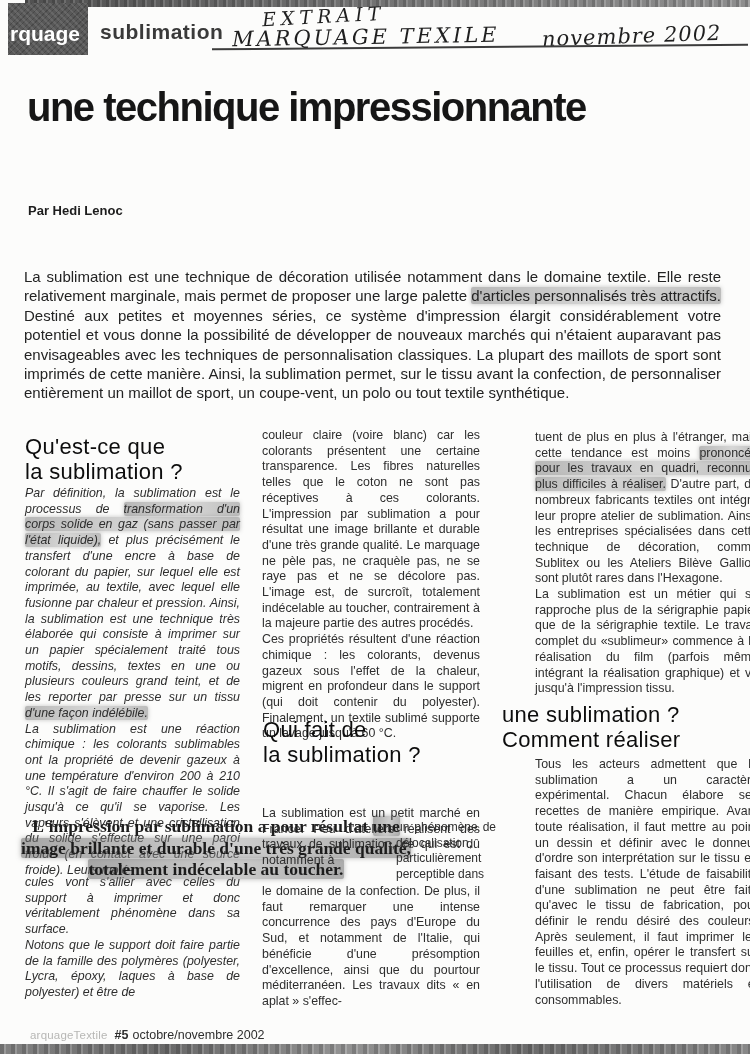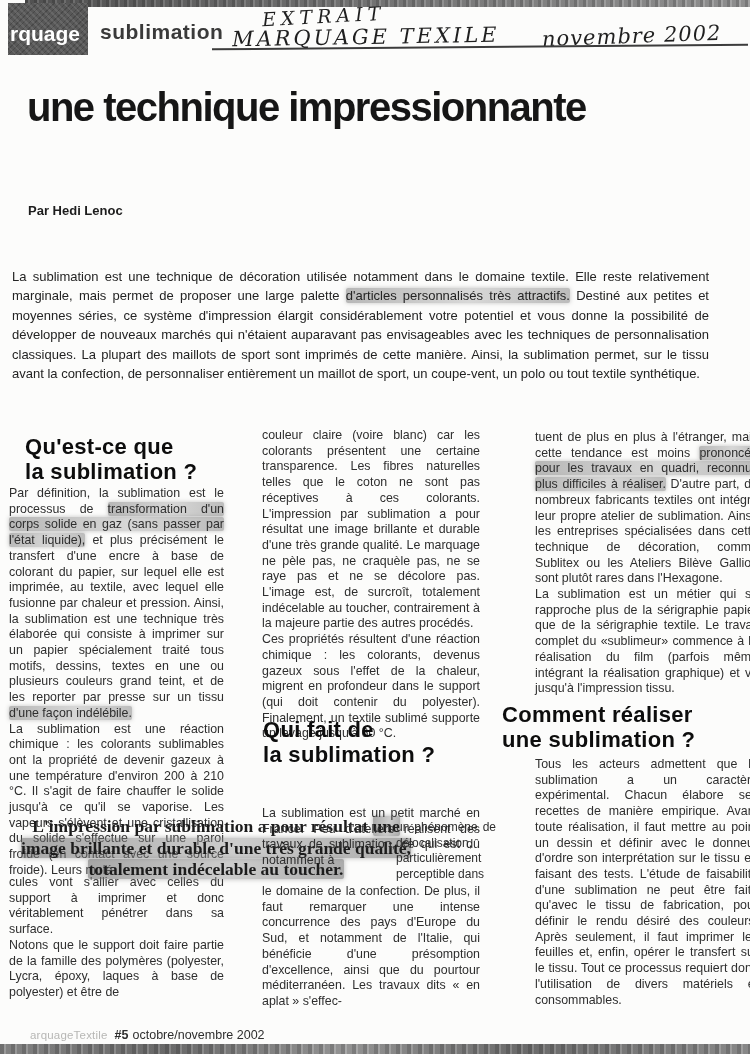--- a/index.html
+++ b/index.html
@@ -34,30 +34,30 @@
   .header-rule{
     position:absolute;left:212px;top:46px;width:536px;height:2px;background:#3c3c3c;transform:rotate(-.5deg);
   }
   
   .title{position:absolute;left:27px;top:84px;color:#161616;}
   .title-line1{display:block;font-size:56px;line-height:62px;font-weight:bold;letter-spacing:-2px;}
   .title-line2{display:block;font-size:40px;line-height:46px;font-weight:bold;letter-spacing:-1.5px;}
   .byline{position:absolute;left:28px;top:203px;font-size:13px;font-weight:bold;color:#1d1d1d;}
   
   .intro{
-    position:absolute;left:12px;top:242px;width:697px;
-    font-size:13px;line-height:19.4px;text-align:justify;color:#232323;margin-top:25px;
+    position:absolute;left:24px;top:242px;width:697px;
+    font-size:15px;line-height:19.4px;text-align:justify;color:#232323;margin-top:25px;
   }
   
   .colblock{position:absolute;font-size:12.4px;line-height:15.7px;text-align:justify;color:#2e2e2e;}
   .colblock p{margin:0;}
-  .c1{left:9px;width:215px;}
+  .c1{left:25px;width:215px;font-style:italic;}
   .c2{left:262px;width:218px;}
   .c3{left:506px;width:223px;margin-left:29px;}
-  .col-heading{position:absolute;font-weight:bold;color:#0d0d0d;font-size:22px;line-height:25px;letter-spacing:.3px;}
+  .col-heading{position:absolute;font-weight:normal;color:#0d0d0d;font-size:22px;line-height:25px;letter-spacing:.3px;}
   .col-heading span{display:block;}
   .b1-c1{top:486px;}
   .b2-c1{top:875px;}
   .b1-c2{top:428px;}
   .b2a-c2{top:770px;margin-top:36px;}
   .b2b-c2{left:396px;width:100px;top:820px;font-size:12px;}
   .b2c-c2{top:884px;}
   .b1-c3{top:430px;}
   .b2-c3{top:757px;}
   .h-c1{left:25px;top:434px;}
@@ -118,21 +118,21 @@
 
   <h2 class="col-heading h-c1" style="margin:0;">
     <span>Qu'est-ce que</span>
     <span>la sublimation ?</span>
   </h2>
   <div class="colblock c1 b1-c1">
     <p><span>Par définition, la sublimation est le processus de </span><span class="hl">transformation d'un corps solide en gaz (sans passer par l'état liquide),</span><span> et plus précisément le transfert d'une encre à base de colorant du papier, sur lequel elle est imprimée, au textile, avec lequel elle fusionne par chaleur et pression. Ainsi, la sublimation est une technique très élaborée qui consiste à imprimer sur un papier spécialement traité tous motifs, dessins, textes en une ou plusieurs couleurs grand teint, et de les reporter par presse sur un tissu </span><span class="hl">d'une façon indélébile.</span></p>
     <p>La sublimation est une réaction chimique : les colorants sublimables ont la propriété de devenir gazeux à une température d'environ 200 à 210 °C. Il s'agit de faire chauffer le solide jusqu'à ce qu'il se vaporise. Les vapeurs s'élèvent et une cristallisation du solide s'effectue sur une paroi froide (en contact avec une source froide). Leurs molé-</p>
   </div>
   <div class="colblock c1 b2-c1">
-    <p>cules vont s'allier avec celles du support à imprimer et donc véritablement pénétrer dans sa surface.</p>
+    <p>cules vont s'allier avec celles du support à imprimer et donc véritablement phénomène dans sa surface.</p>
     <p>Notons que le support doit faire partie de la famille des polymères (polyester, Lycra, époxy, laques à base de polyester) et être de</p>
   </div>
 
   <div class="pullquote"><span>L'impression par sublimation a pour résultat </span><span class="hl-strong">une image brillante et durable d'une très grande qualité, totalement indécelable au toucher.</span></div>
 
   <div class="colblock c2 b1-c2">
     <p>couleur claire (voire blanc) car les colorants présentent une certaine transparence. Les fibres naturelles telles que le coton ne sont pas réceptives à ces colorants. L'impression par sublimation a pour résultat une image brillante et durable d'une très grande qualité. Le marquage ne pèle pas, ne craquèle pas, ne se raye pas et ne se décolore pas. L'image est, de surcroît, totalement indécelable au toucher, contrairement à la majeure partie des autres procédés.</p>
     <p>Ces propriétés résultent d'une réaction chimique : les colorants, devenus gazeux sous l'effet de la chaleur, migrent en profondeur dans le support (qui doit contenir du polyester). Finalement, un textile sublimé supporte un lavage jusqu'à 60 °C.</p>
   </div>
   <h2 class="col-heading h-c2" style="margin:1px;">
@@ -147,22 +147,22 @@
   </div>
   <div class="colblock c2 b2c-c2">
     <p>le domaine de la confection. De plus, il faut remarquer une intense concurrence des pays d'Europe du Sud, et notamment de l'Italie, qui bénéficie d'une présomption d'excellence, ainsi que du pourtour méditerranéen. Les travaux dits « en aplat » s'effec-</p>
   </div>
 
   <div class="colblock c3 b1-c3">
     <p><span>tuent de plus en plus à l'étranger, mais cette tendance est moins </span><span class="hl">prononcée pour les travaux en quadri, reconnus plus difficiles à réaliser.</span><span> D'autre part, de nombreux fabricants textiles ont intégré leur propre atelier de sublimation. Ainsi, les entreprises spécialisées dans cette technique de décoration, comme Sublitex ou les Ateliers Bilève Galliot, sont plutôt rares dans l'Hexagone.</span></p>
     <p>La sublimation est un métier qui se rapproche plus de la sérigraphie papier que de la sérigraphie textile. Le travail complet du «sublimeur» commence à la réalisation du film (parfois même intégrant la réalisation graphique) et va jusqu'à l'impression tissu.</p>
   </div>
   <h2 class="col-heading h-c3" style="margin:0;">
+    <span>une sublimation ?</span>
     <span>Comment réaliser</span>
-    <span>une sublimation ?</span>
   </h2>
   <div class="colblock c3 b2-c3">
     <p>Tous les acteurs admettent que la sublimation a un caractère expérimental. Chacun élabore ses recettes de manière empirique. Avant toute réalisation, il faut mettre au point un dessin et définir avec le donneur d'ordre son interprétation sur le tissu en faisant des tests. L'étude de faisabilité d'une sublimation ne peut être faite qu'avec le tissu de fabrication, pour définir le rendu désiré des couleurs. Après seulement, il faut imprimer les feuilles et, enfin, opérer le transfert sur le tissu. Tout ce processus requiert donc l'utilisation de divers matériels et consommables.</p>
   </div>
 
   <div class="footer-line">
     <span class="footer-mag">arquageTextile</span><span class="footer-issue">#5</span><span class="footer-date">octobre/novembre 2002</span>
   </div>
   <div class="bottom-bar"></div>
 

